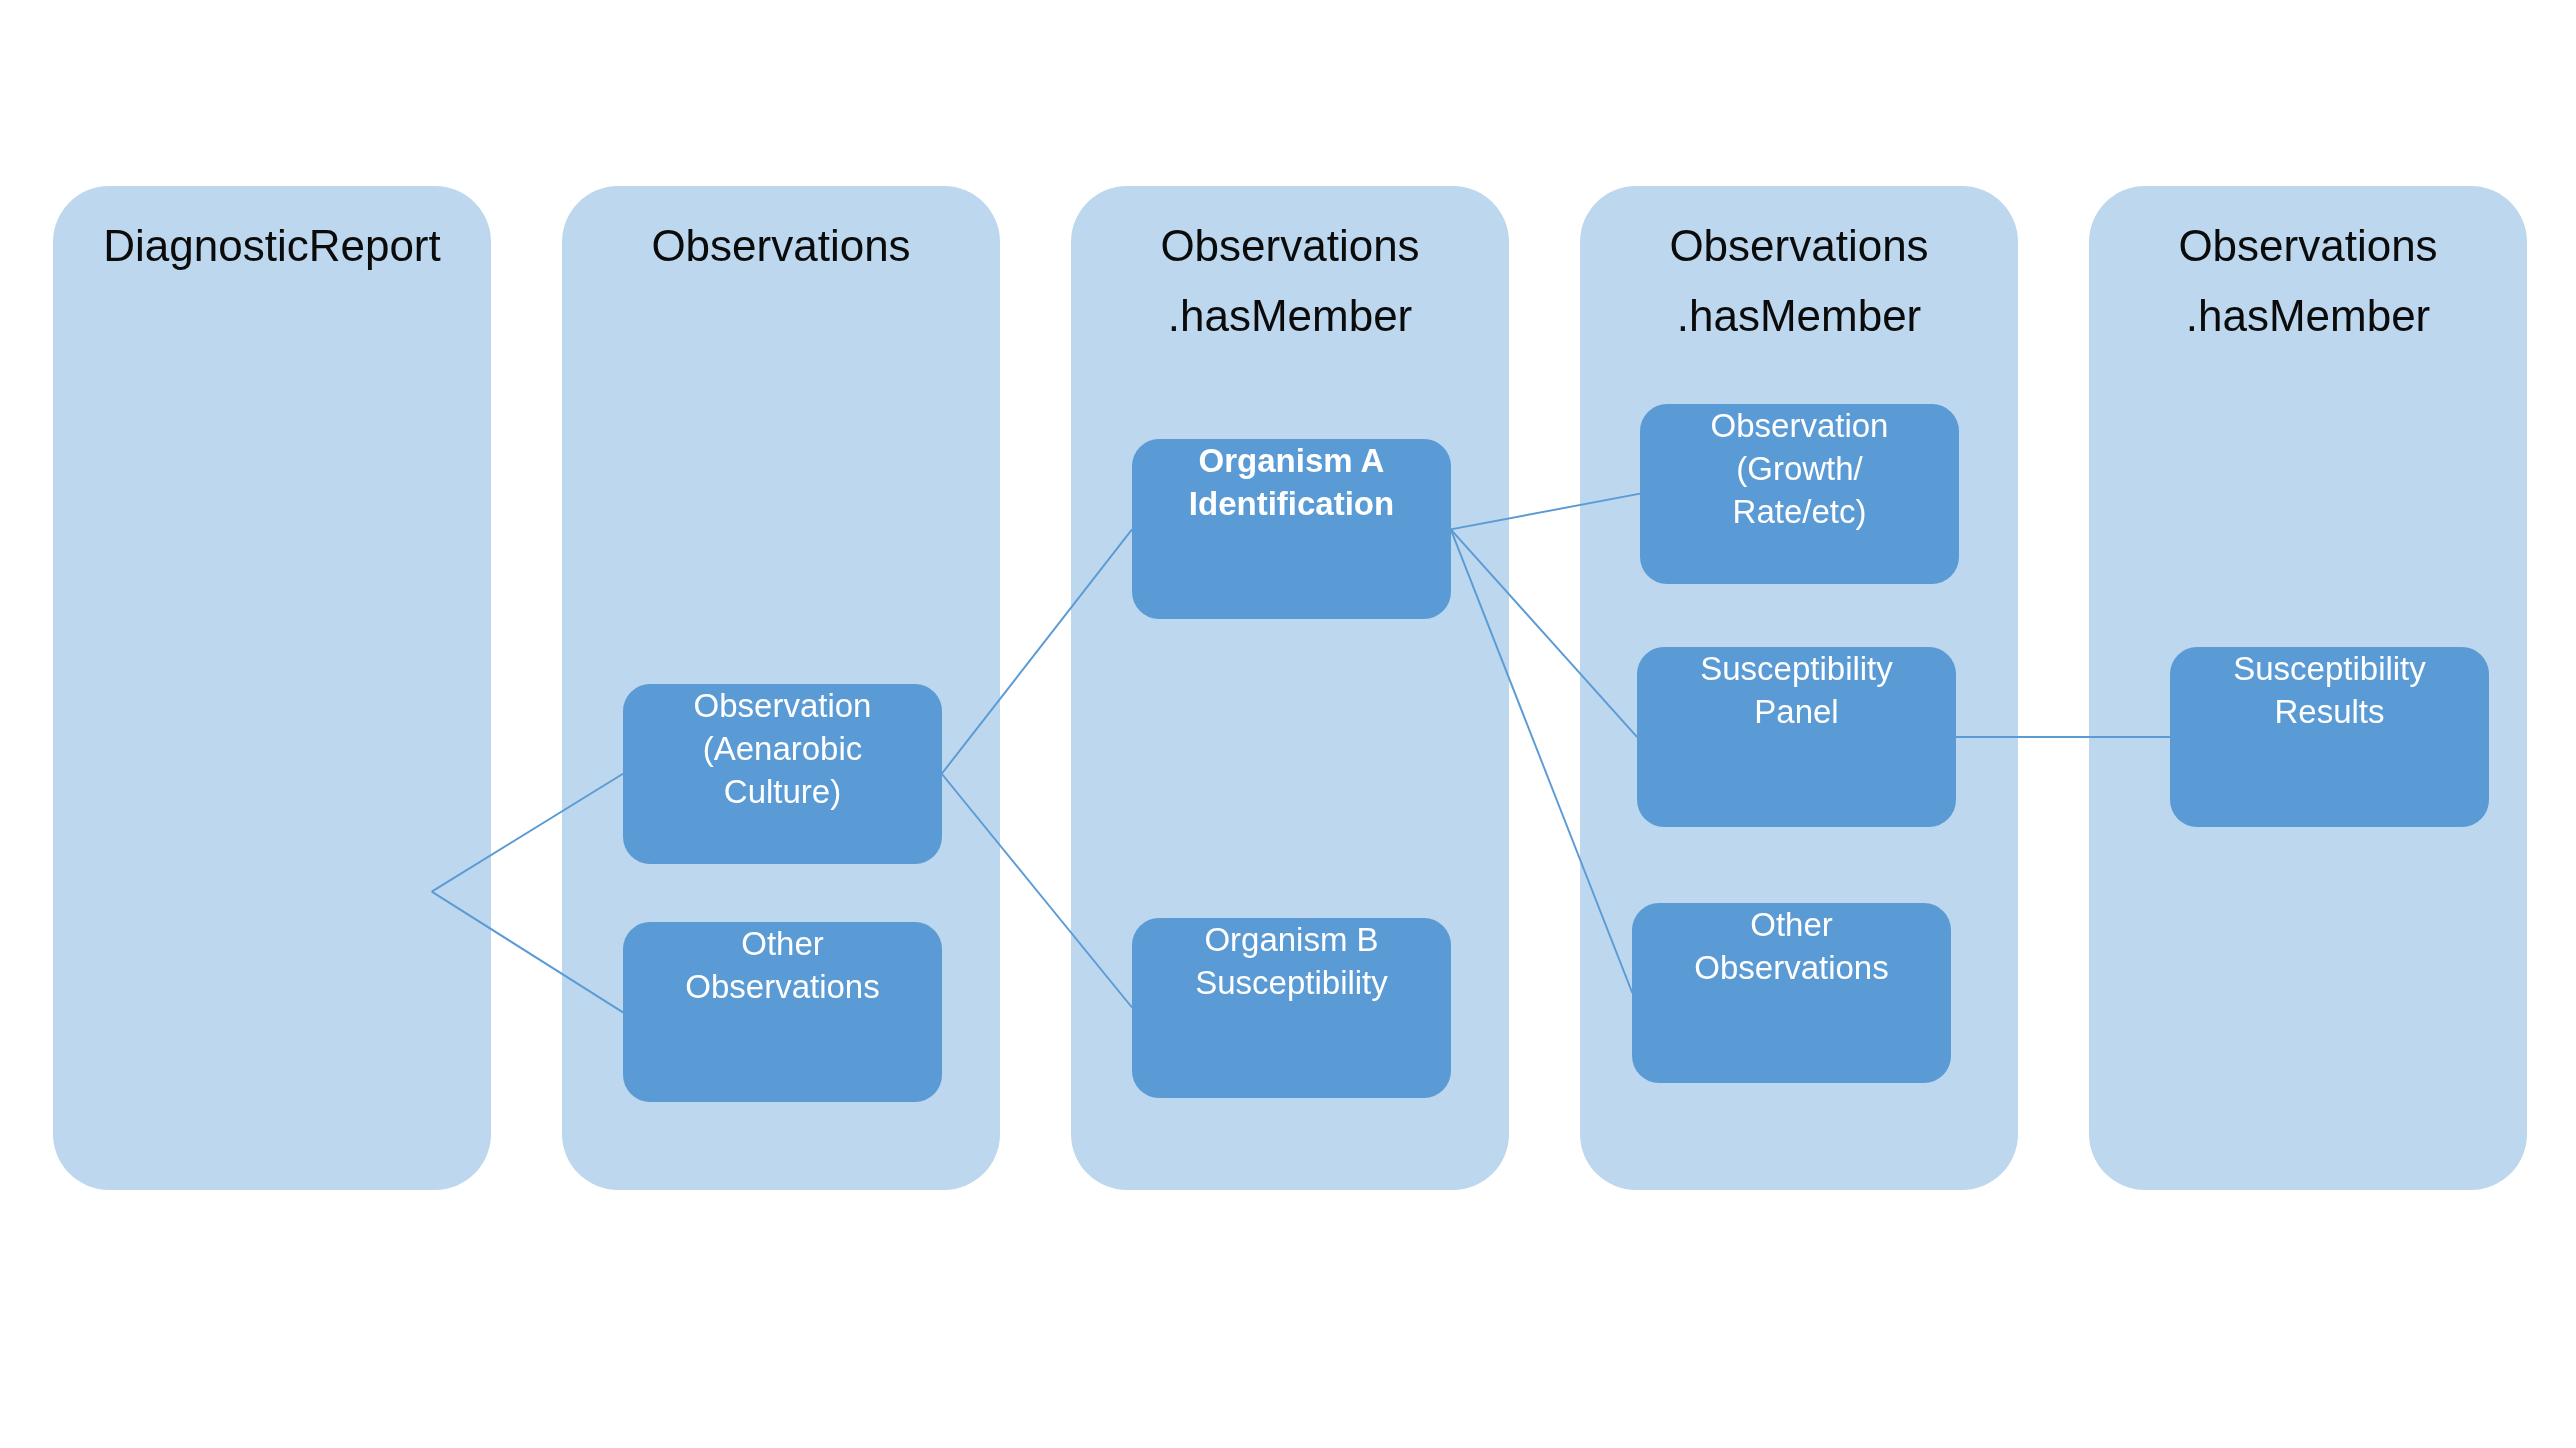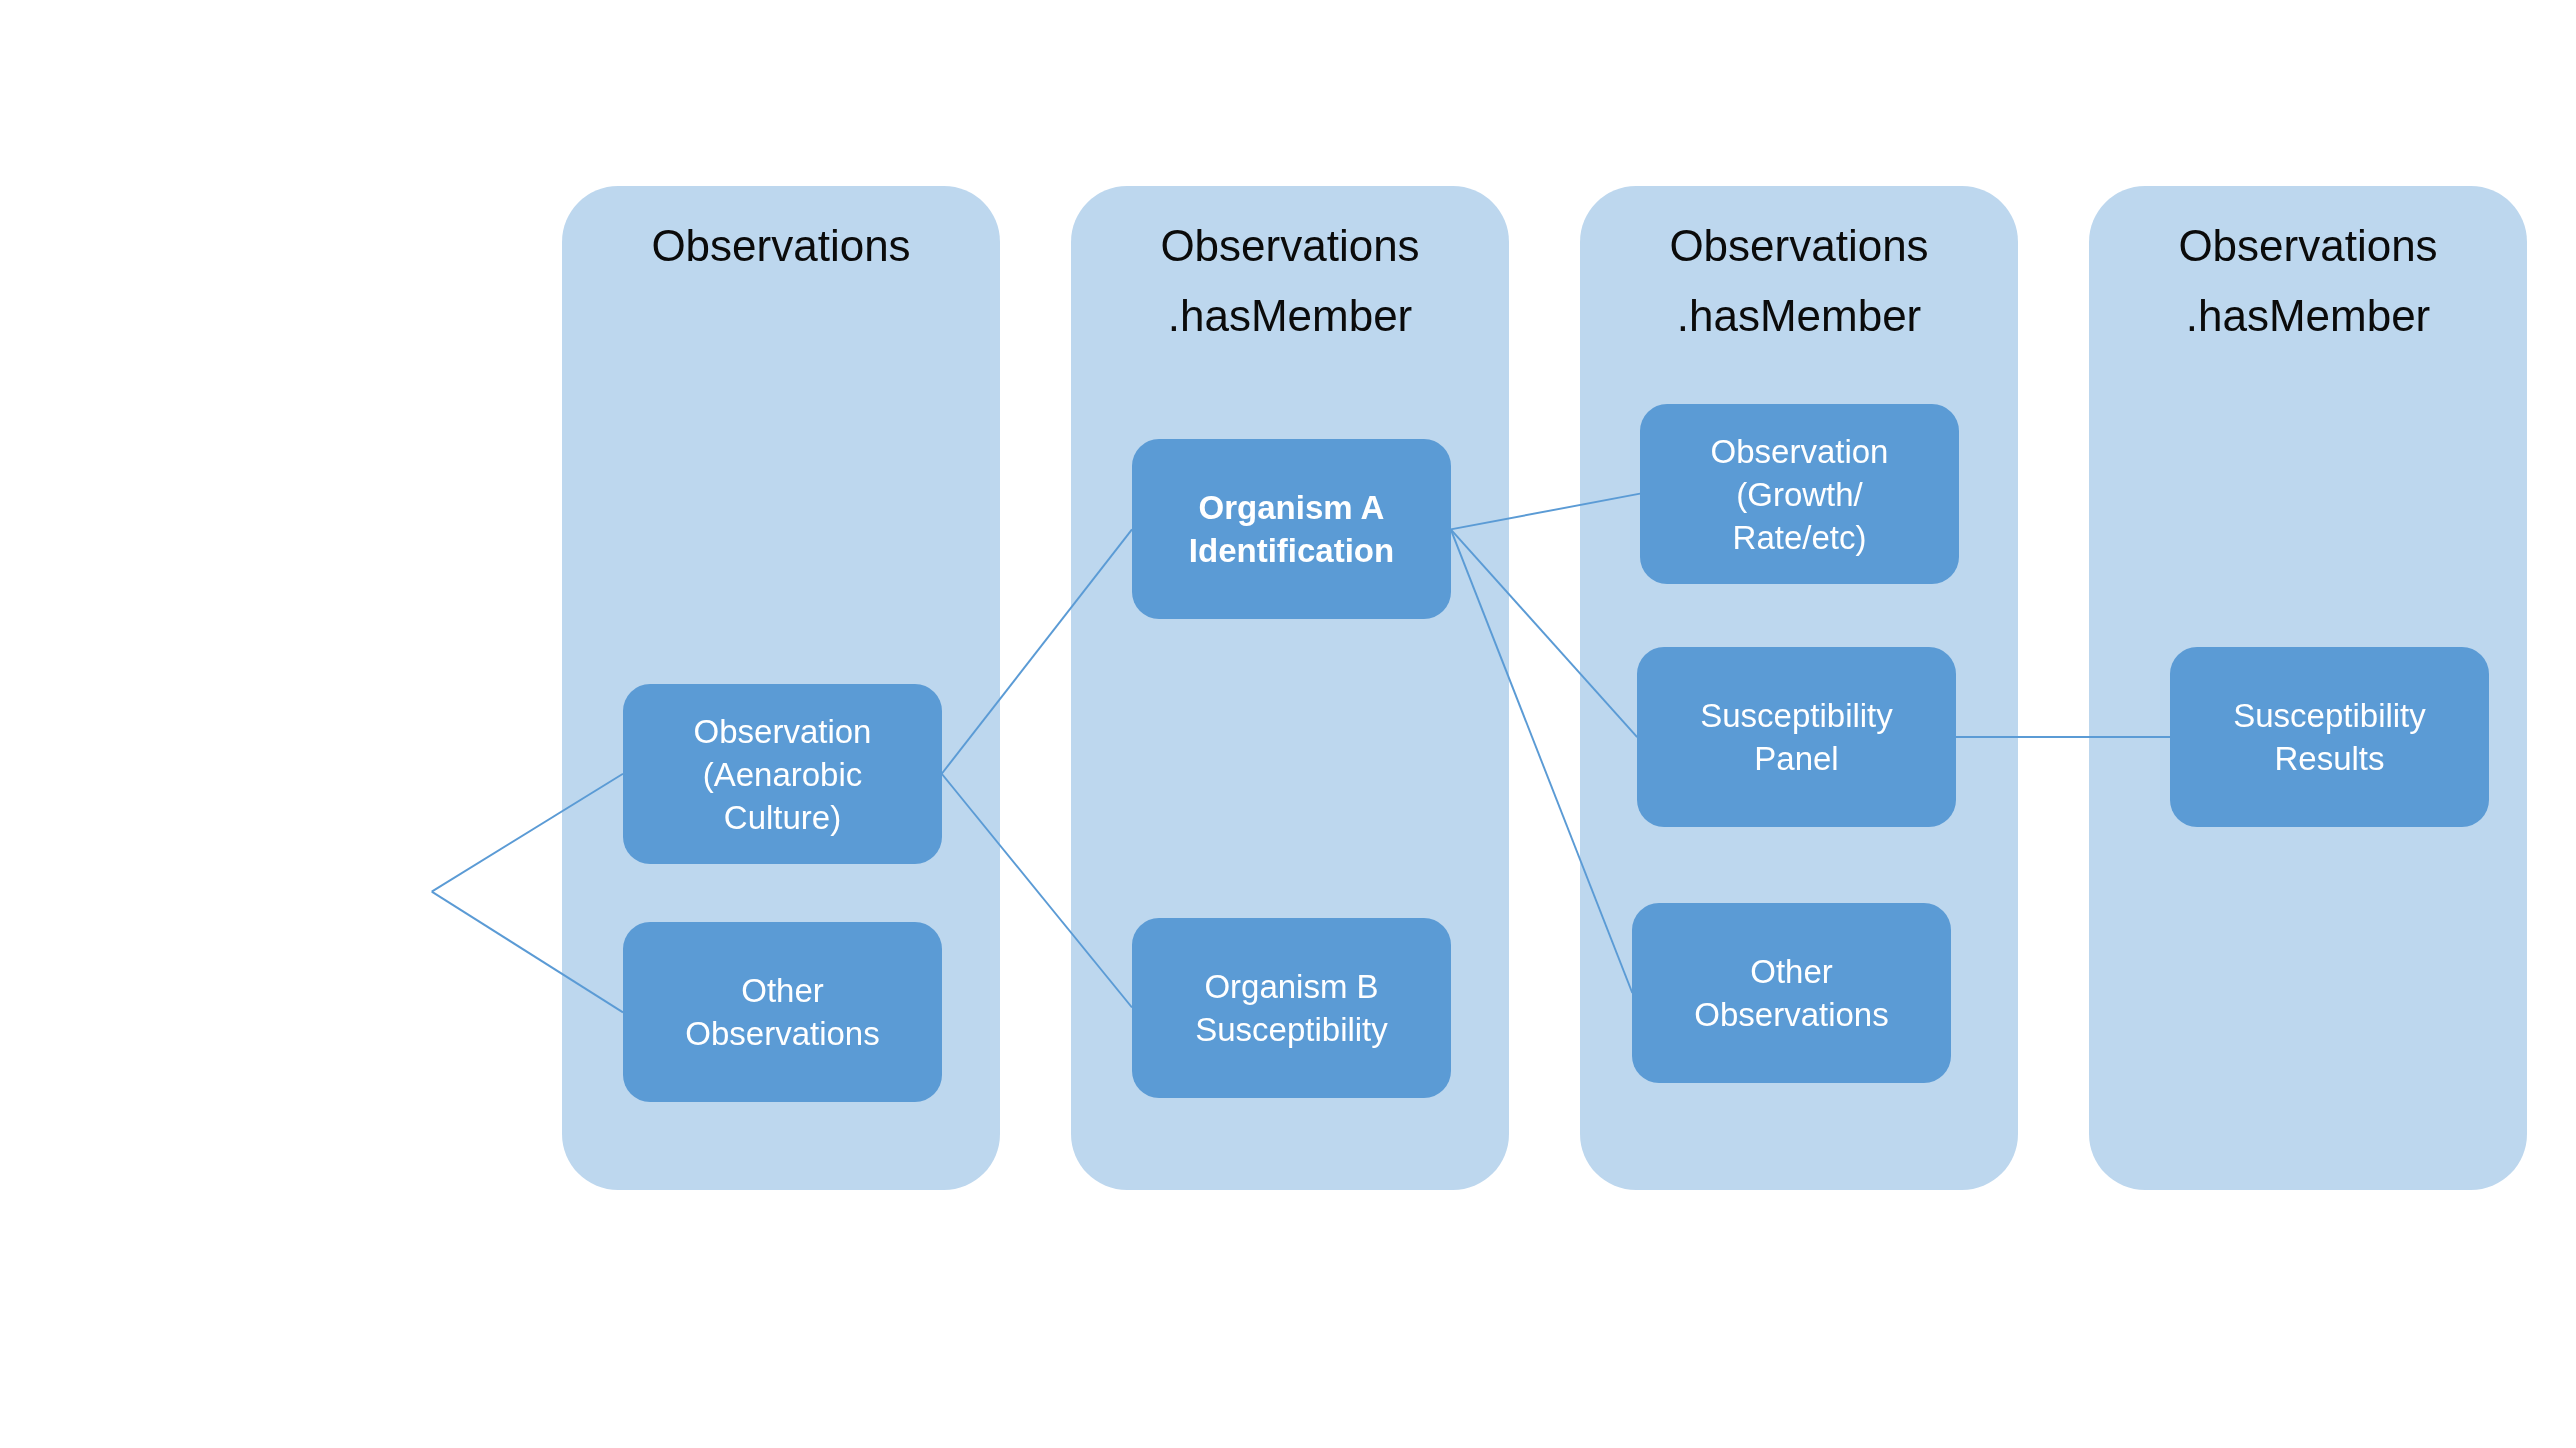--- a/index.html
+++ b/index.html
@@ -50,21 +50,21 @@
   }
   
   .node {
     position: absolute;
     width: 319px;
     height: 180px;
     background: #5B9BD5;
     border-radius: 27px;
     z-index: 3;
     display: flex;
-    align-items: center;
+    align-items: flex-start;
     justify-content: center;
     text-align: center;
   }
   .node-label {
     color: #ffffff;
     font-size: 33px;
     line-height: 43px;
     white-space: pre-line;
   }
   .n-csr          { left: 113px;  top: 802px; }
@@ -75,20 +75,23 @@
   .n-growth       { left: 1640px; top: 404px; }
   .n-suscPanel    { left: 1637px; top: 647px; }
   .n-other4       { left: 1632px; top: 903px; }
   .n-suscResults  { left: 2170px; top: 647px; }
 </style>
 </head>
 <body>
 
 <div id="diagram">
 
+  <div class="col c1">
+    <div class="col-title">DiagnosticReport</div>
+  </div>
   <div class="col c2">
     <div class="col-title">Observations</div>
   </div>
   <div class="col c3">
     <div class="col-title">Observations
 .hasMember</div>
   </div>
   <div class="col c4">
     <div class="col-title">Observations
 .hasMember</div>

